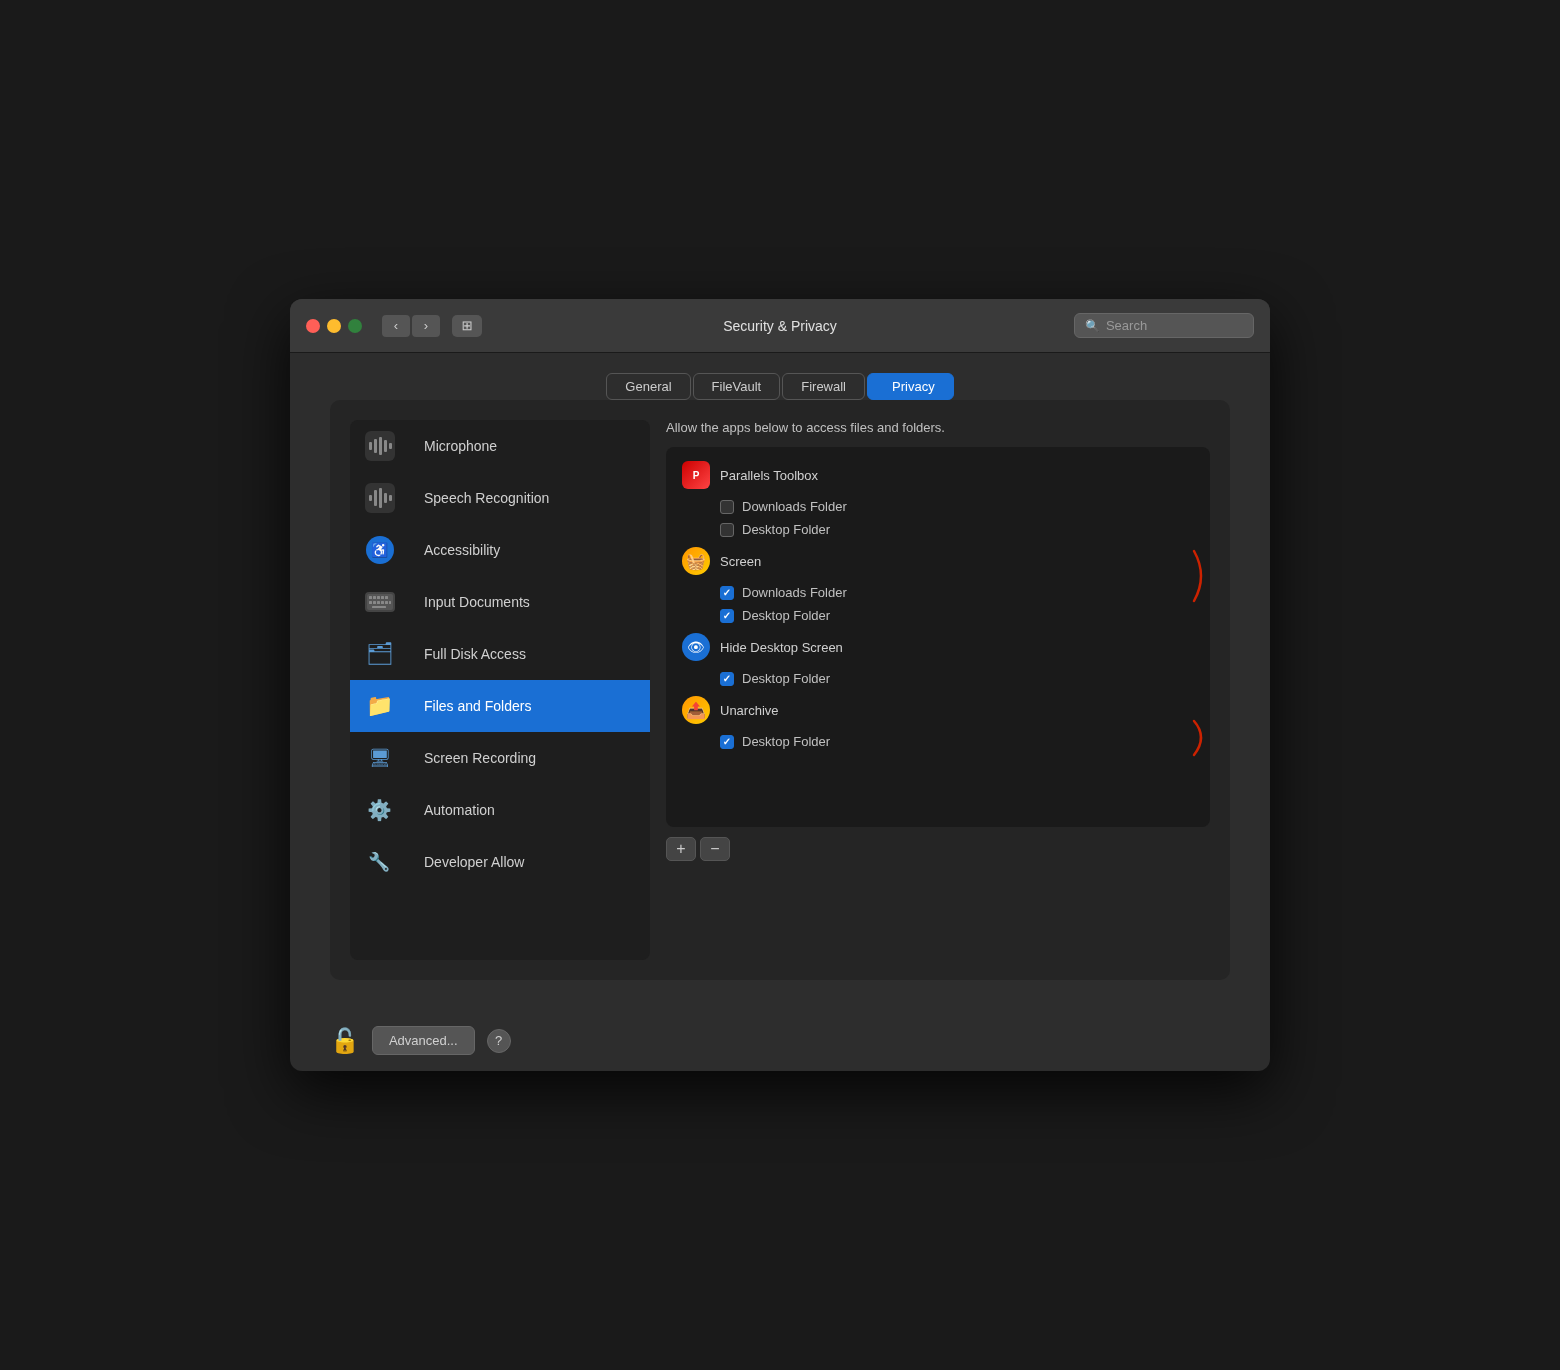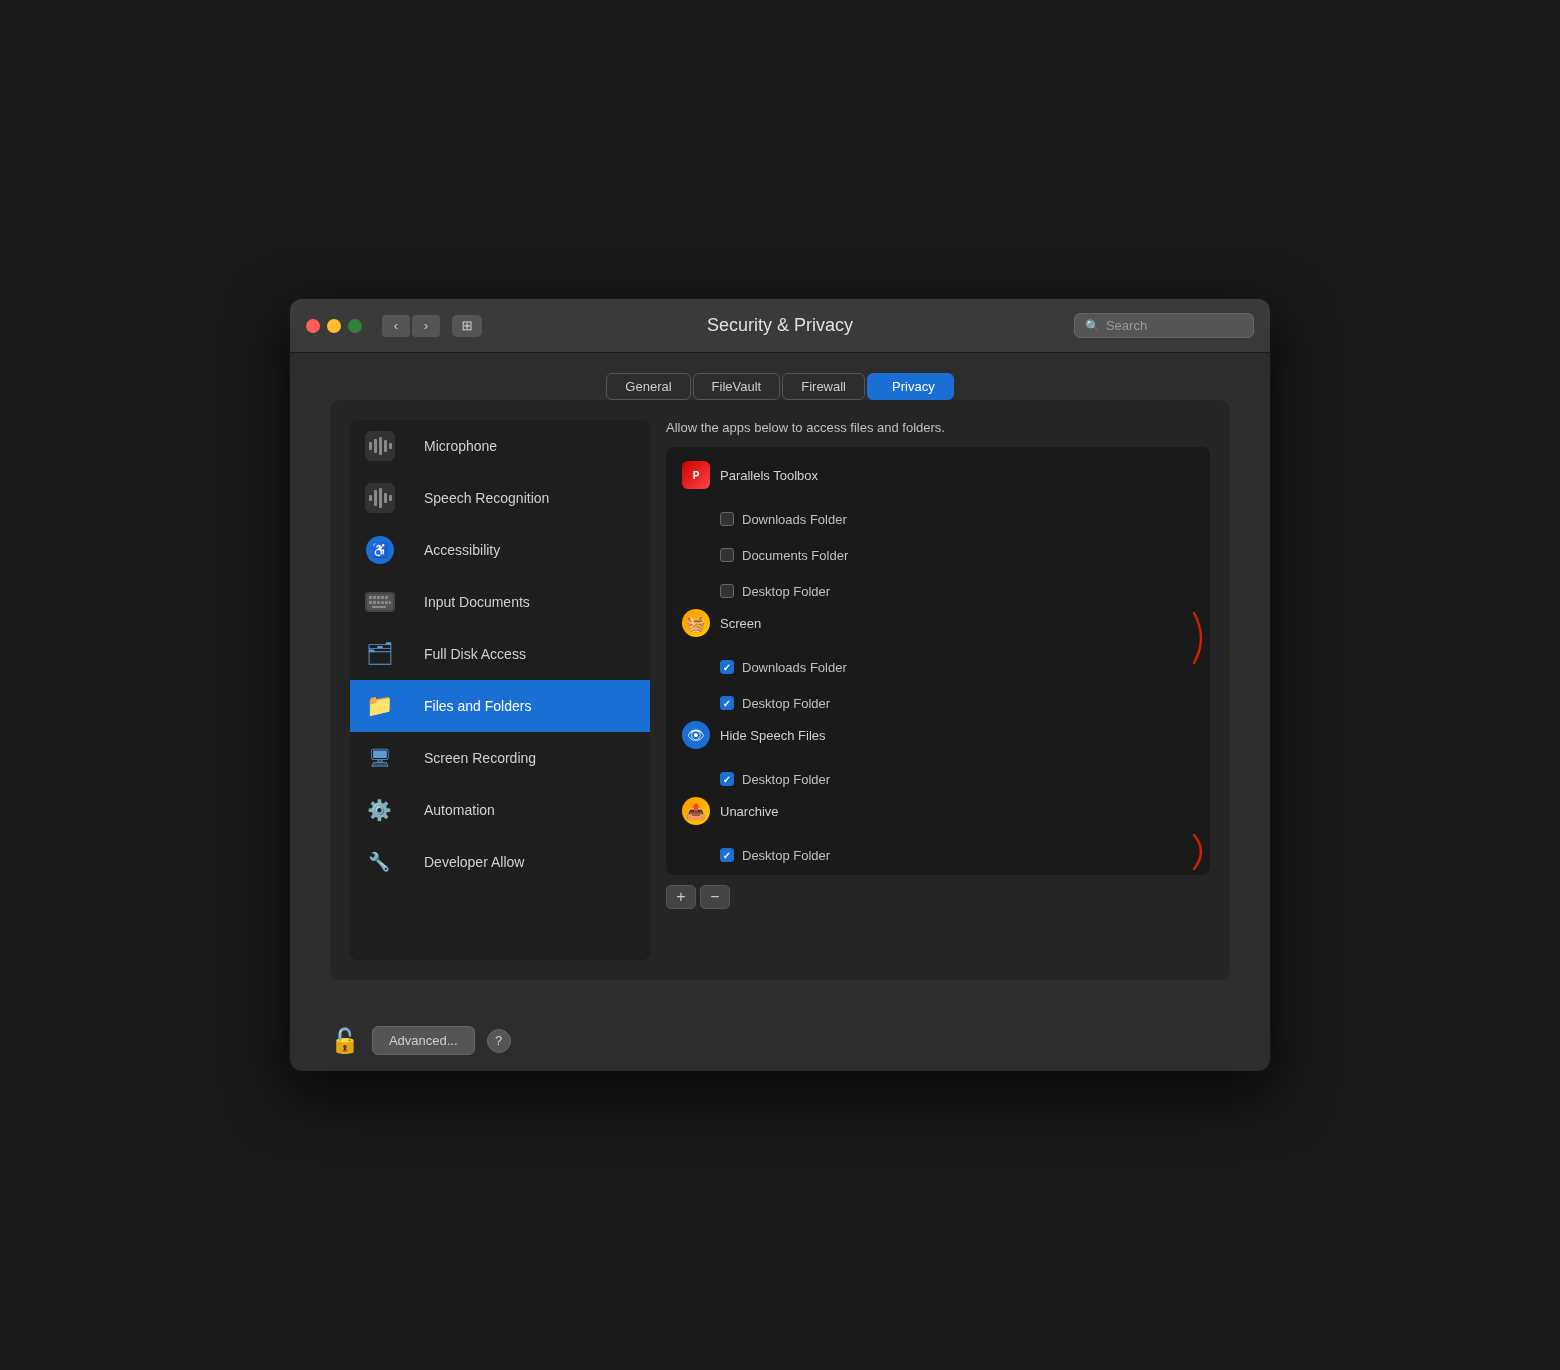--- a/index.html
+++ b/index.html
@@ -69,21 +69,21 @@
       cursor: pointer;
       display: flex;
       align-items: center;
       justify-content: center;
     }
     .window-title {
       position: absolute;
       left: 50%;
       transform: translateX(-50%);
       color: #e0e0e0;
-      font-size: 18px;
+      font-size: 14px;
       font-weight: 500;
     }
     .search-box {
       margin-left: auto;
       background: #555;
       border: 1px solid #666;
       border-radius: 6px;
       padding: 4px 10px;
       display: flex;
       align-items: center;
@@ -240,23 +240,23 @@
       justify-content: center;
       font-size: 16px;
     }
     .app-name {
       color: #d0d0d0;
       font-size: 13px;
       font-weight: 500;
     }
     .sub-item {
       display: flex;
+      align-items: center;
       gap: 8px;
       padding: 4px 8px 4px 46px;
-      margin-top: 13px;
     }
     .checkbox {
       width: 14px;
       height: 14px;
       border: 1px solid #666;
       border-radius: 3px;
       background: #333;
       display: flex;
       align-items: center;
       justify-content: center;
@@ -548,24 +548,20 @@
           <div class="app-row">
             <div class="parallels-icon app-icon">P</div>
             <span class="app-name">Parallels Toolbox</span>
           </div>
           <div class="sub-item">
             <div class="checkbox"></div>
             <span class="sub-label">Downloads Folder</span>
           </div>
           <div class="sub-item">
             <div class="checkbox"></div>
-            <span class="sub-label">Documents Folder</span>
-          </div>
-          <div class="sub-item">
-            <div class="checkbox"></div>
             <span class="sub-label">Desktop Folder</span>
           </div>
 
           <div class="annotation-container">
             <div class="app-row">
               <div class="archive-icon app-icon">🧺</div>
               <span class="app-name">Screen</span>
             </div>
             <div class="sub-item">
               <div class="checkbox checked"></div>
@@ -576,21 +572,21 @@
               <span class="sub-label">Desktop Folder</span>
             </div>
 
             <svg class="red-curve-1" viewBox="0 0 20 70" fill="none" xmlns="http://www.w3.org/2000/svg">
               <path d="M4 10 Q18 35 4 60" stroke="#cc2200" stroke-width="2.5" fill="none" stroke-linecap="round"></path>
             </svg>
           </div>
 
           <div class="app-row">
             <div class="hidedesktop-icon app-icon">👁</div>
-            <span class="app-name">Hide Speech Files</span>
+            <span class="app-name">Hide Desktop Screen</span>
           </div>
           <div class="sub-item">
             <div class="checkbox checked"></div>
             <span class="sub-label">Desktop Folder</span>
           </div>
 
           <div class="annotation-container">
             <div class="app-row">
               <div class="unarchive-icon app-icon">📤</div>
               <span class="app-name">Unarchive</span>

